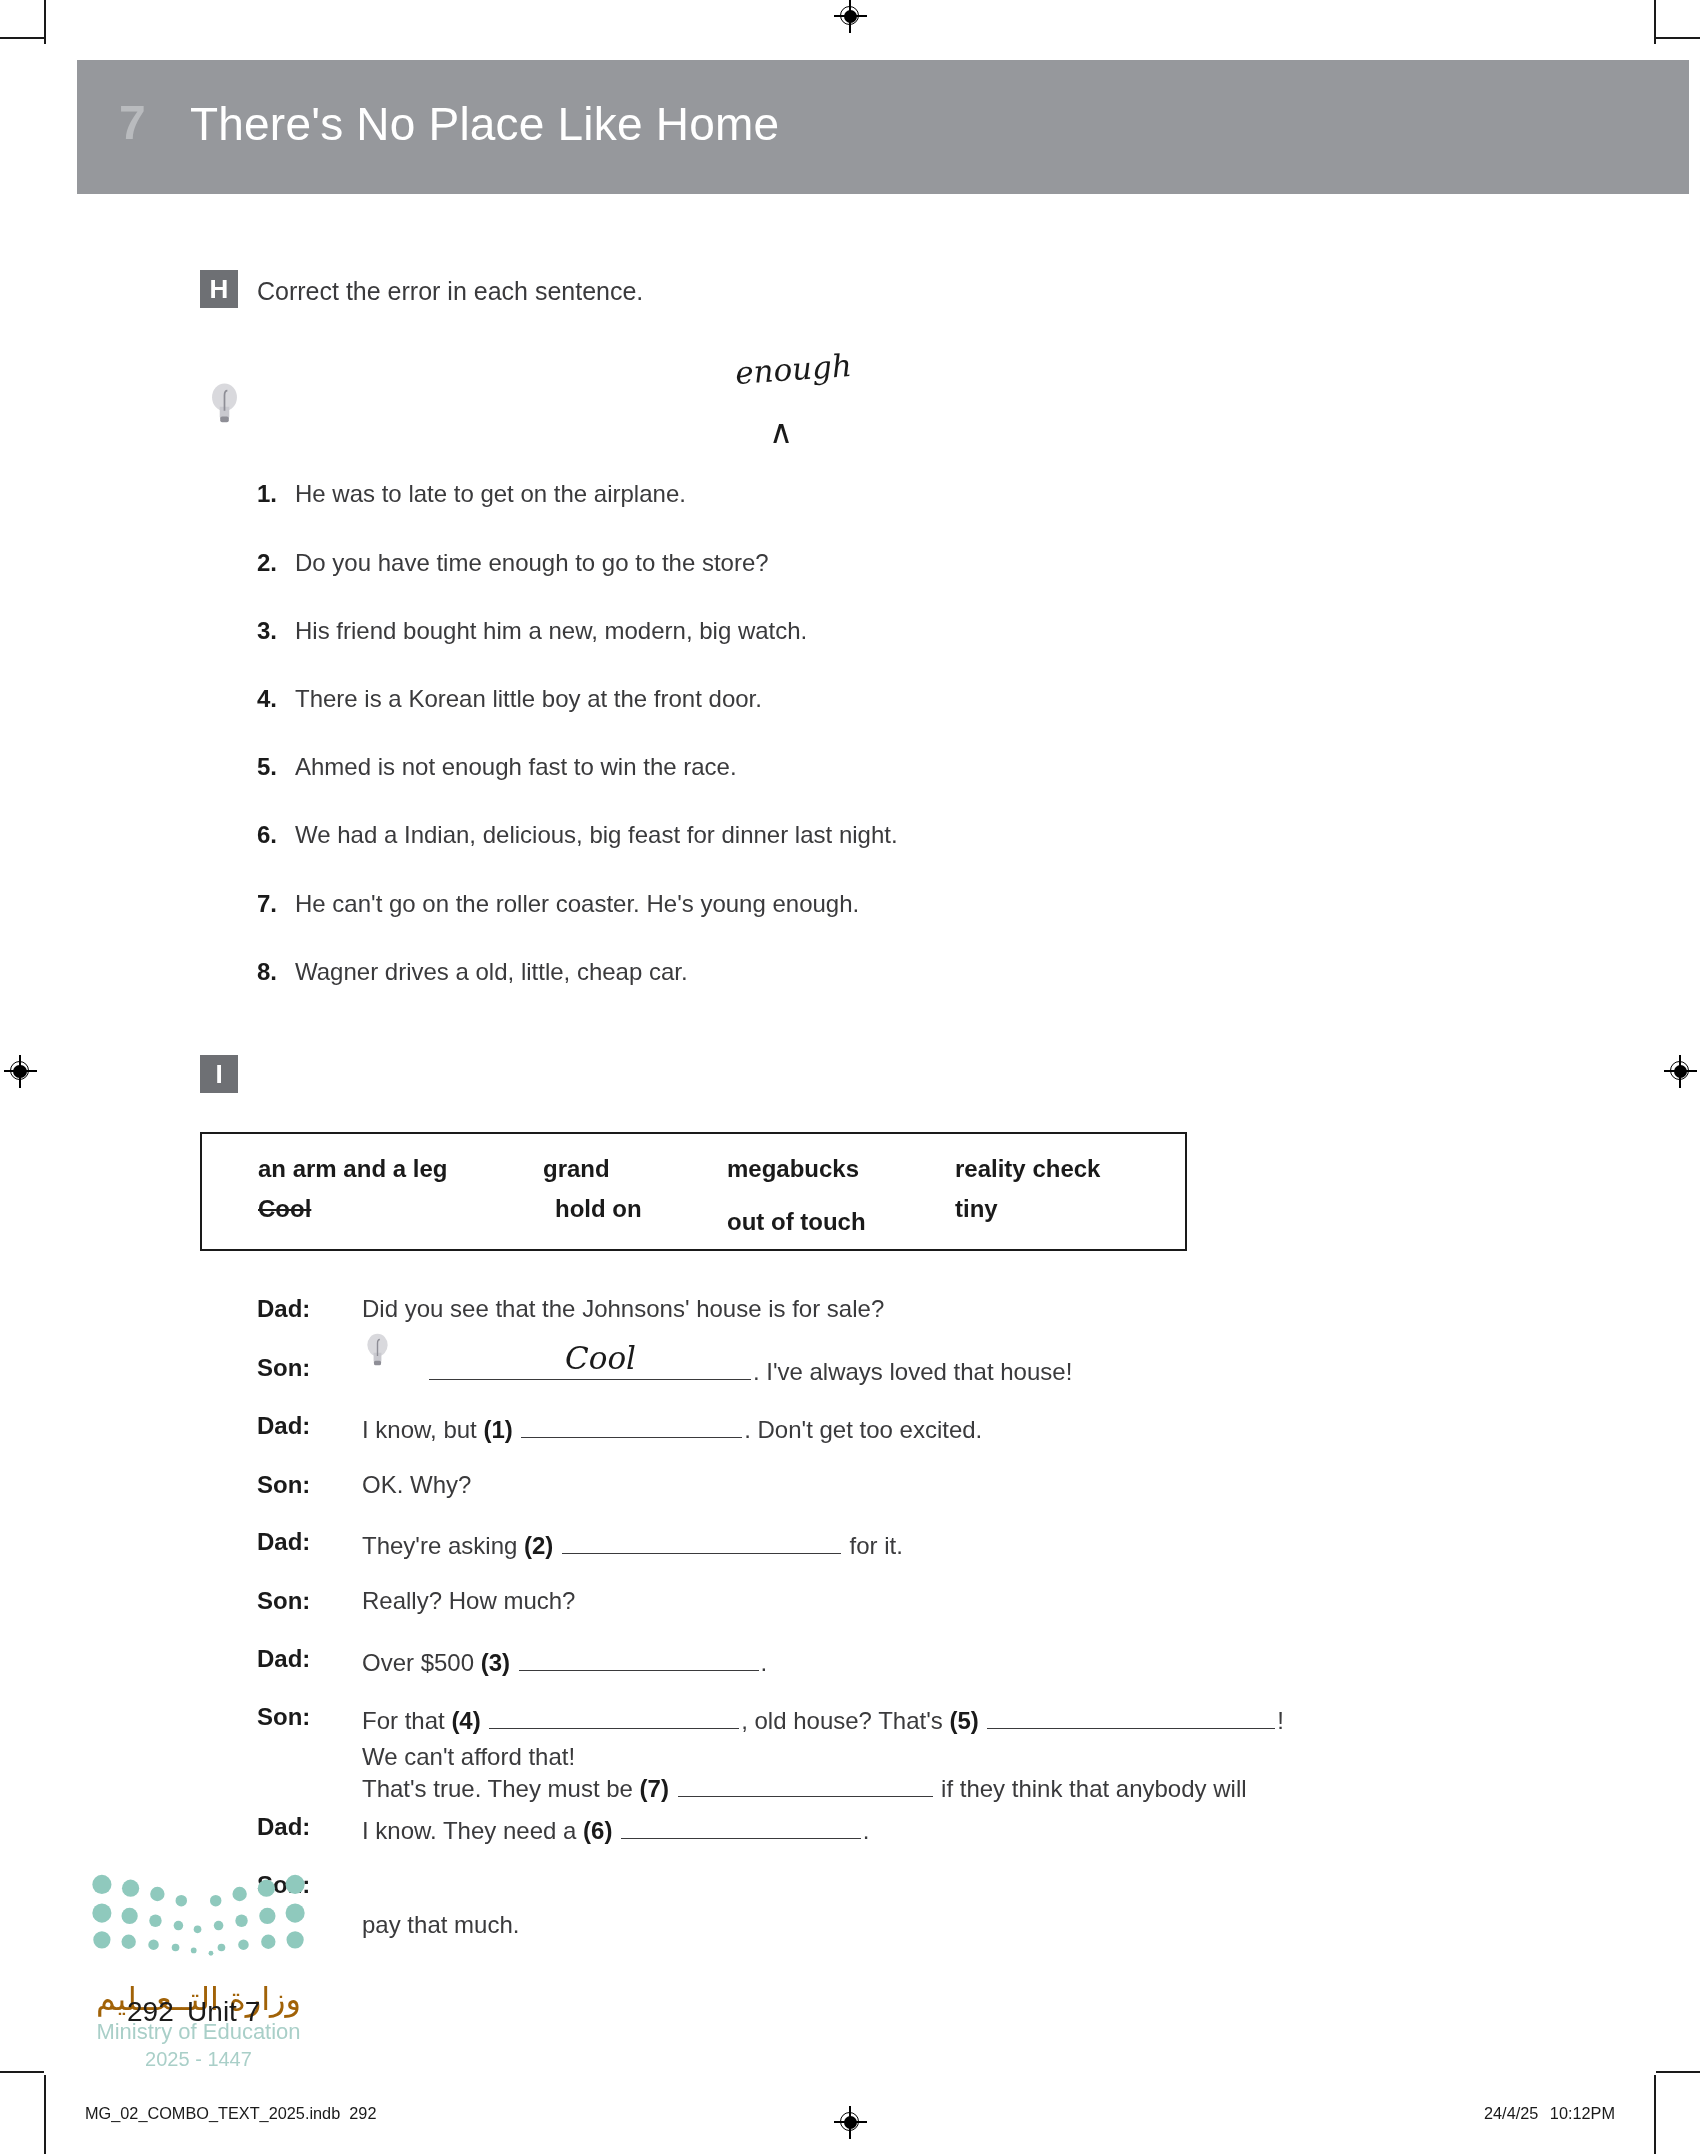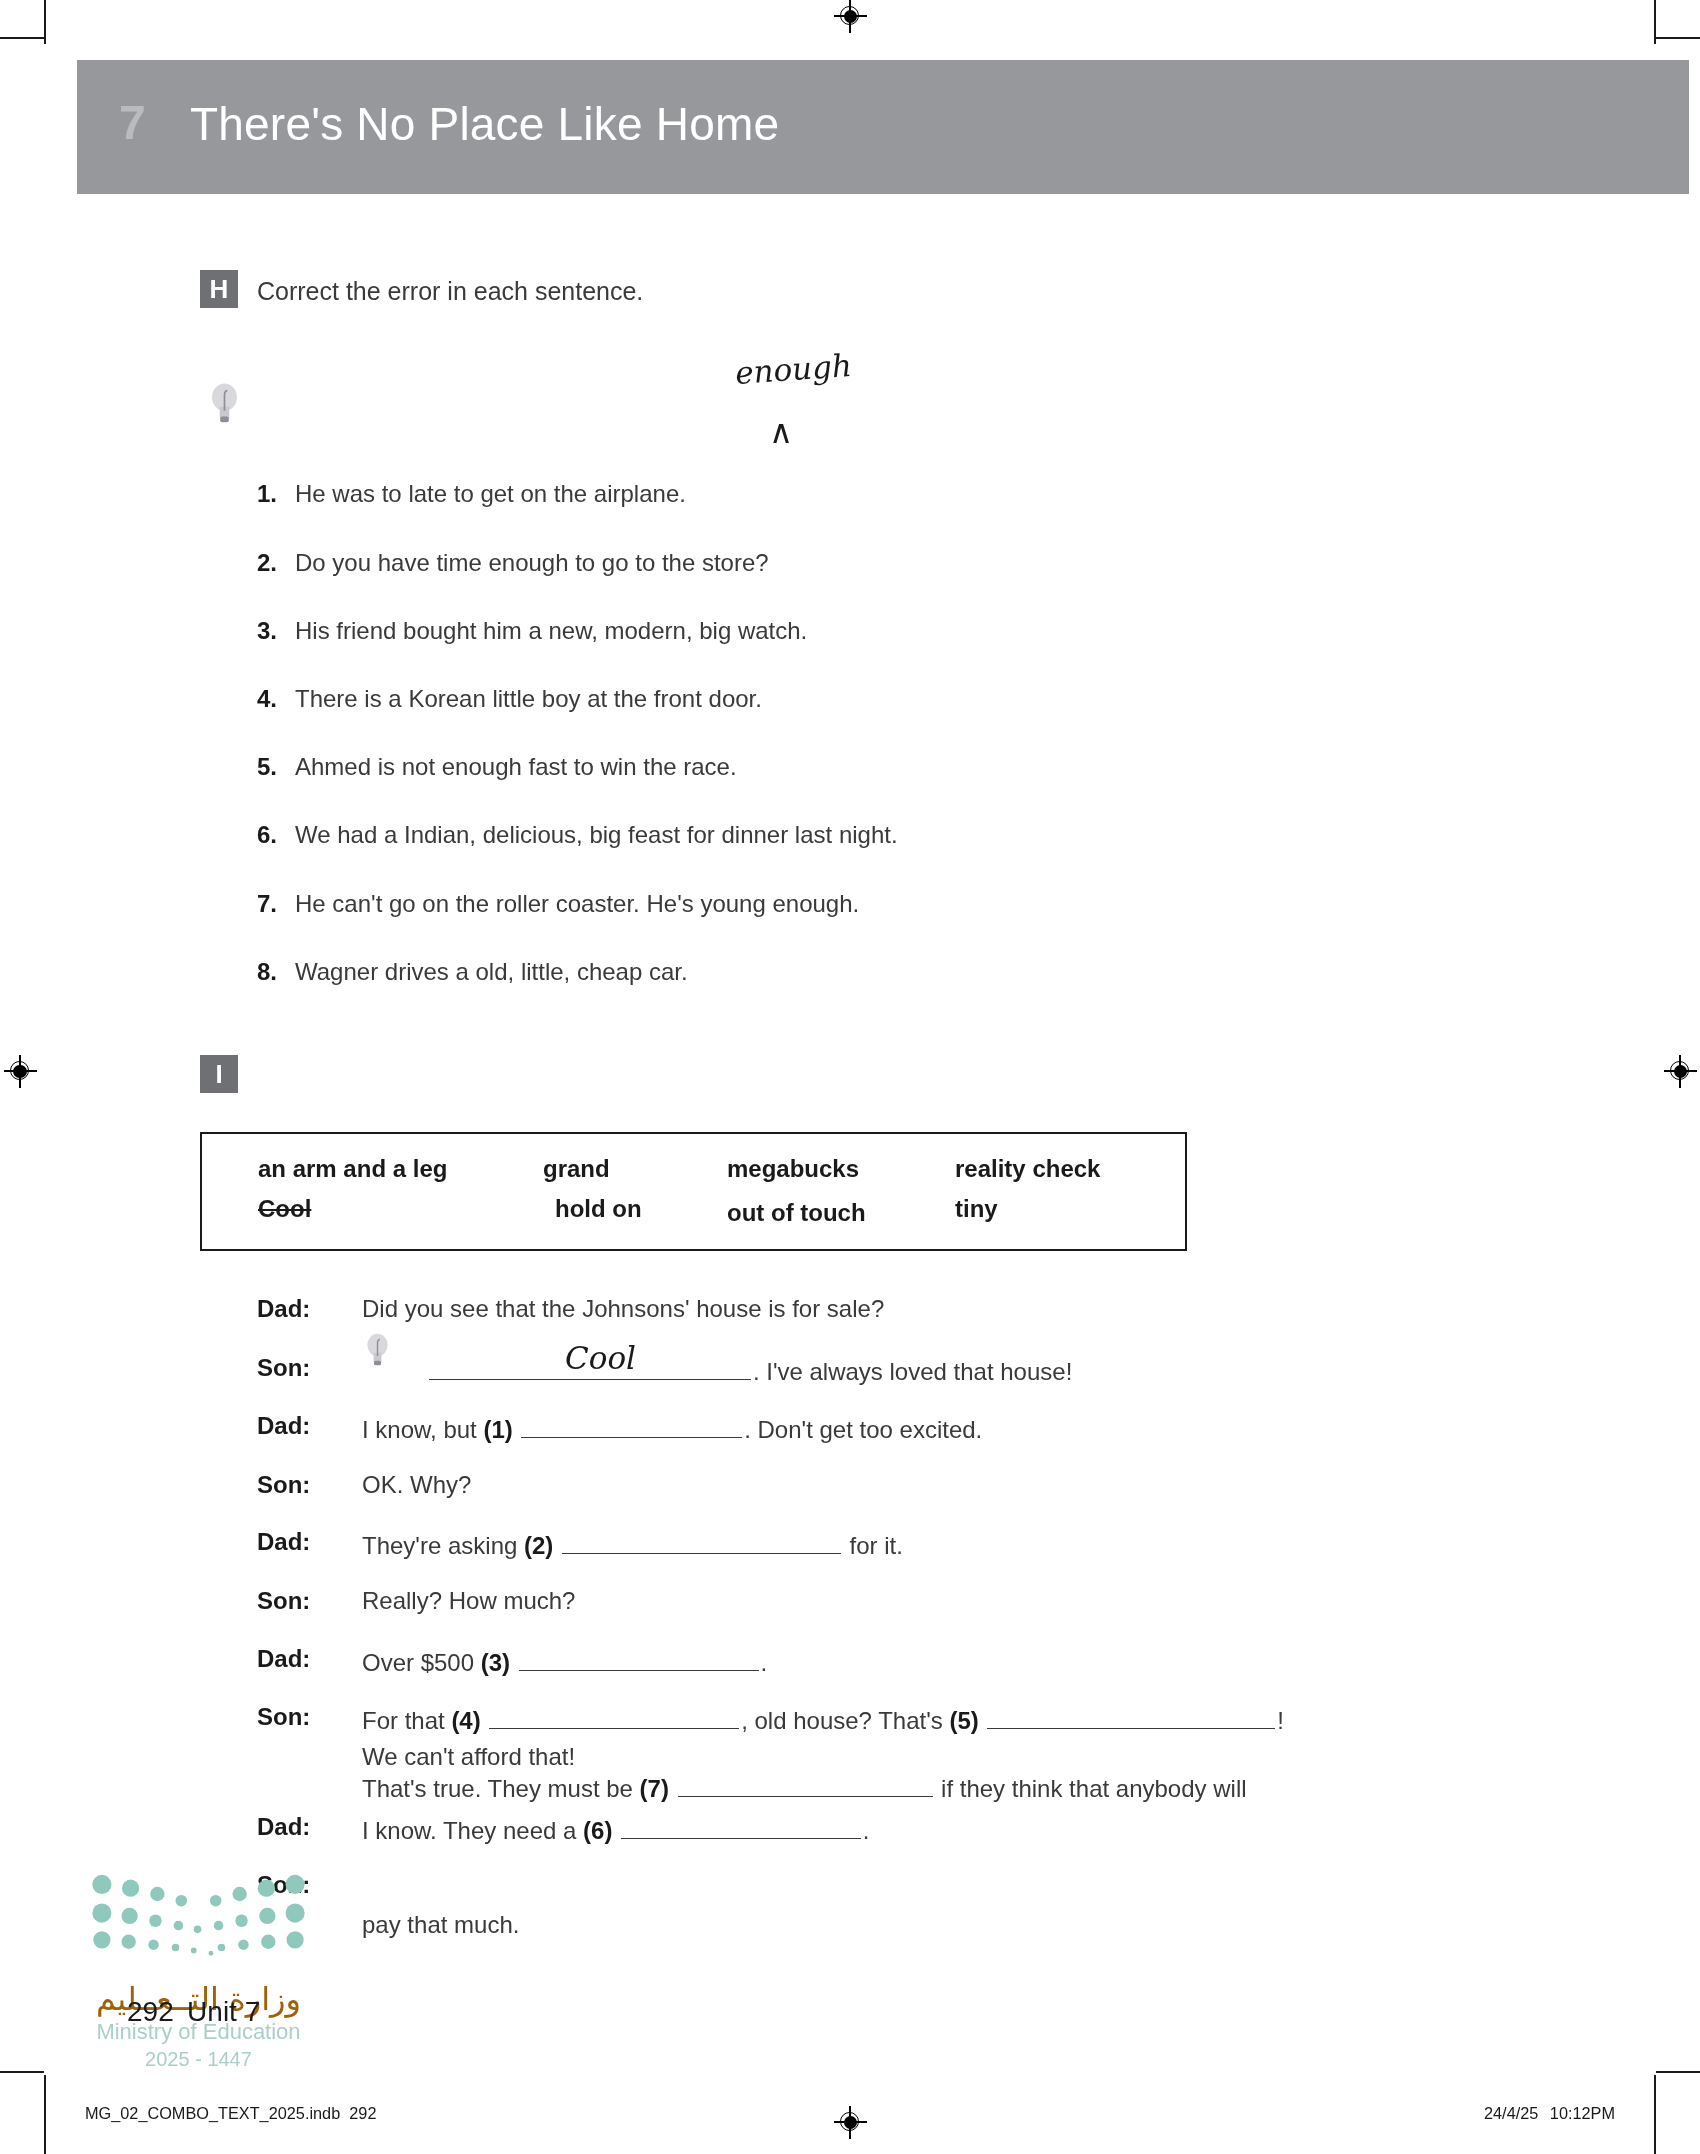--- a/index.html
+++ b/index.html
@@ -316,21 +316,21 @@
 
   <div class="ex-badge" style="left:200px; top:1055px;">I</div>
 
   <div id="word-box">
     <span class="wb-cell" style="left:56px; top:21px;">an arm and a leg</span>
     <span class="wb-cell" style="left:341px; top:21px;">grand</span>
     <span class="wb-cell" style="left:525px; top:21px;">megabucks</span>
     <span class="wb-cell" style="left:753px; top:21px;">reality check</span>
     <span class="wb-cell wb-strike" style="left:56px; top:61px;">Cool</span>
     <span class="wb-cell" style="left:341px; top:61px;margin-left:12px;">hold on</span>
-    <span class="wb-cell" style="left:525px; top:65px;">out of touch</span>
+    <span class="wb-cell" style="left:525px; top:74px;">out of touch</span>
     <span class="wb-cell" style="left:753px; top:61px;">tiny</span>
   </div>
 
   <div id="dialogue">
       <div class="dlg-speaker" style="top: 1295px;">Dad:</div>
       <div class="dlg-line" style="top: 1295px;"><span>Did you see that the Johnsons' house is for sale?</span></div>
       <div class="dlg-speaker" style="top: 1354px;">Son:</div>
       <div class="dlg-line" style="top: 1354px;"><span class="blank" style="width: 322px; margin-left: 67px;"></span><span>. I've always loved that house!</span></div>
       <div class="dlg-speaker" style="top: 1412px;">Dad:</div>
       <div class="dlg-line" style="top: 1412px;"><span>I know, but </span><b>(1)</b><span> </span><span class="blank" style="width: 221px;"></span><span>. Don't get too excited.</span></div>

